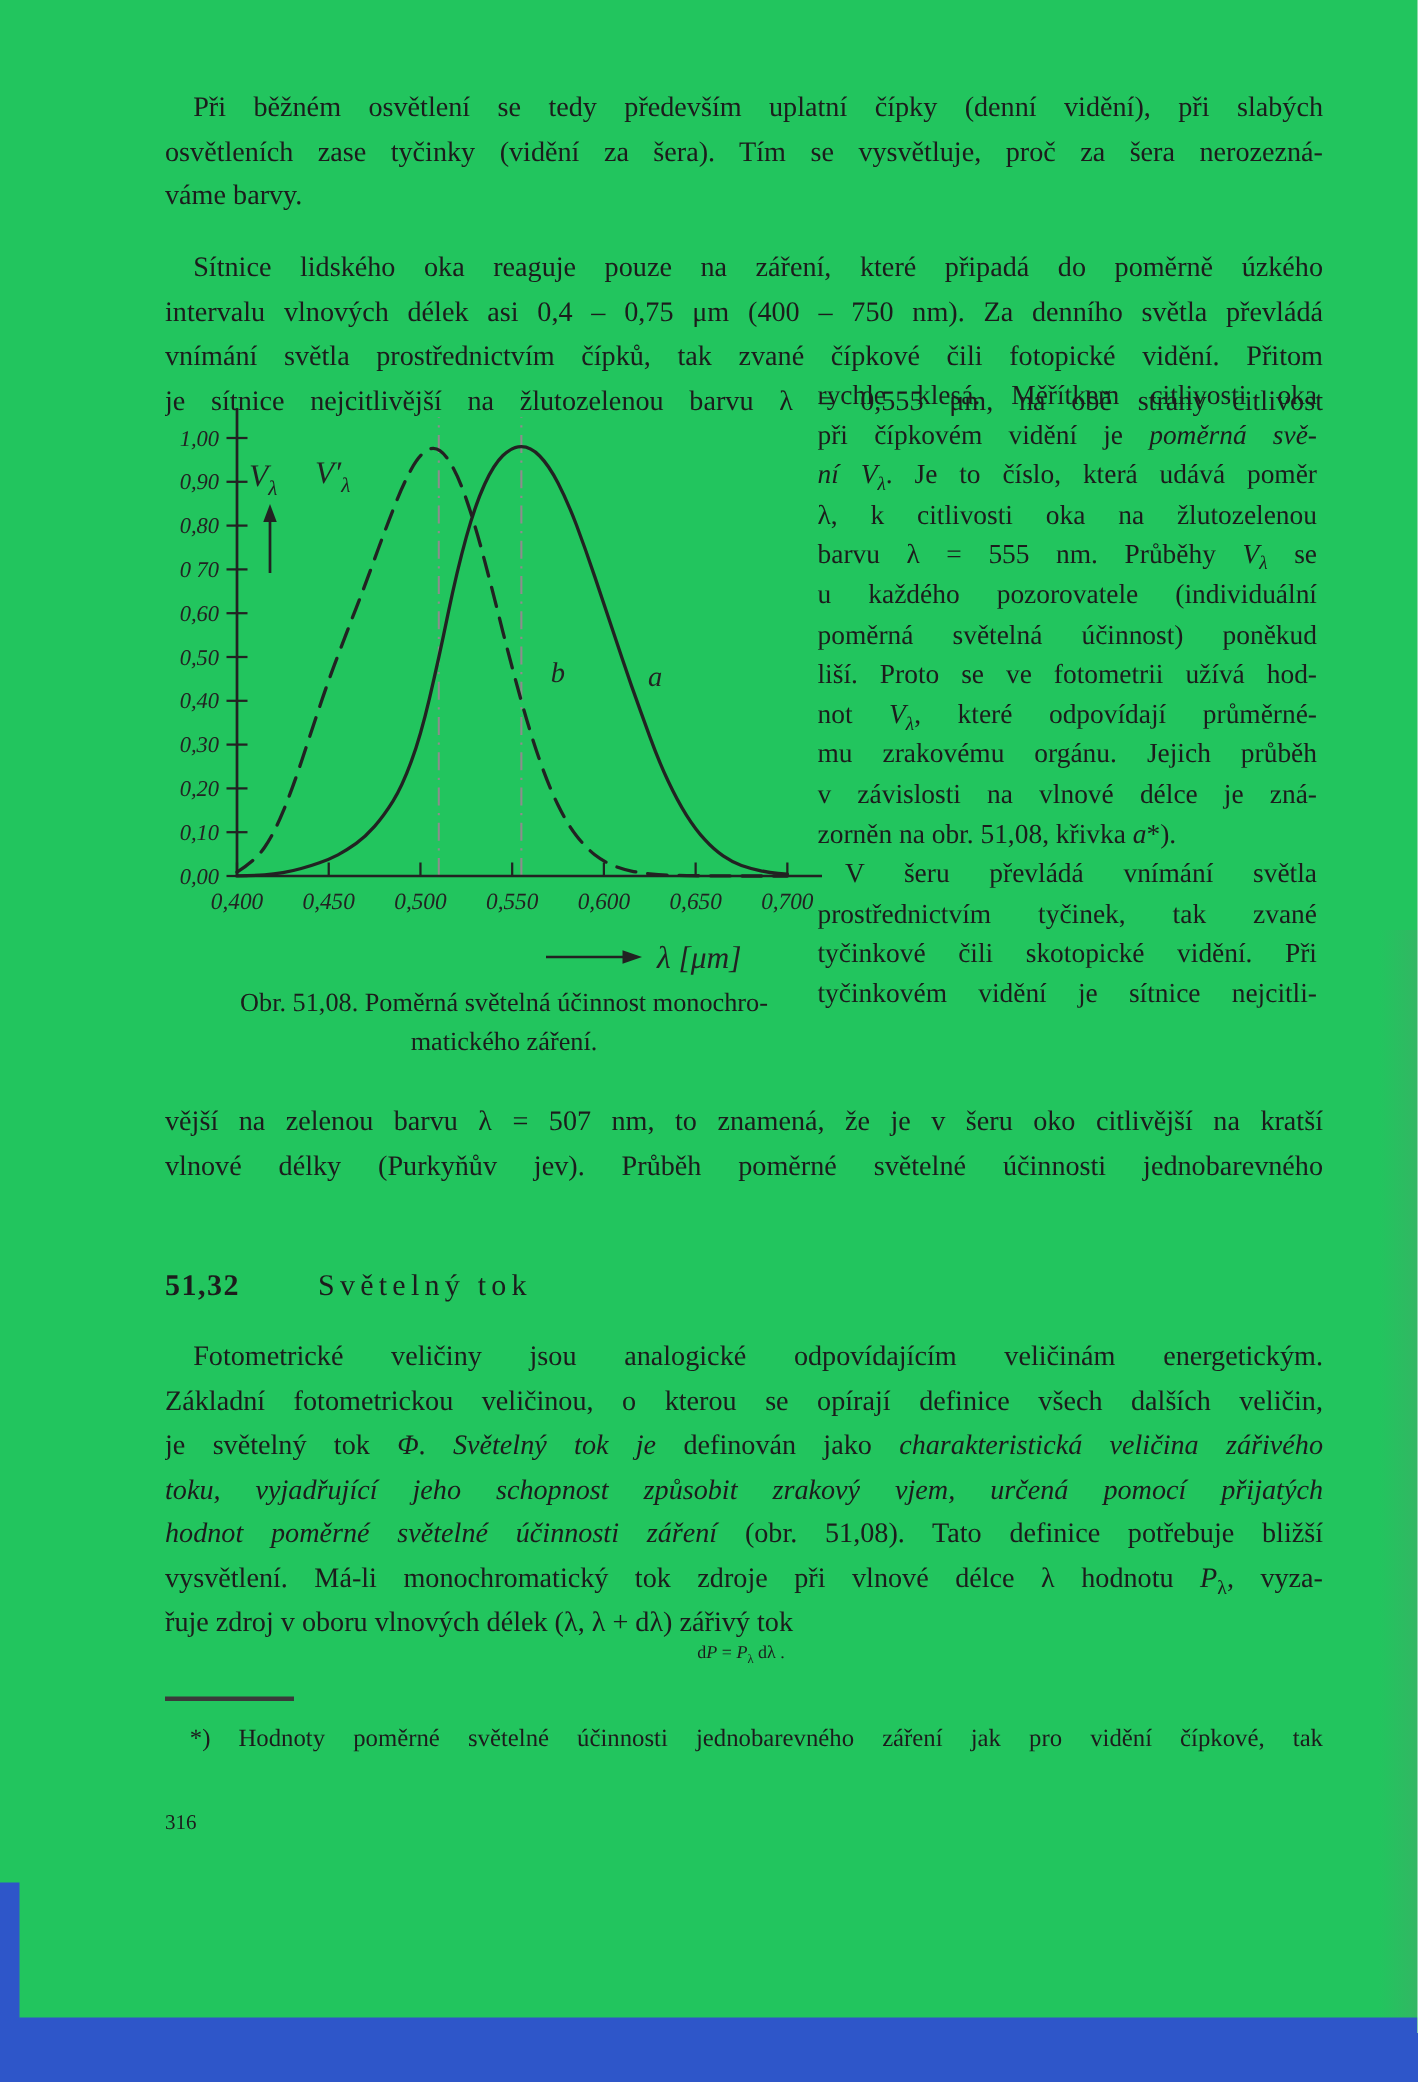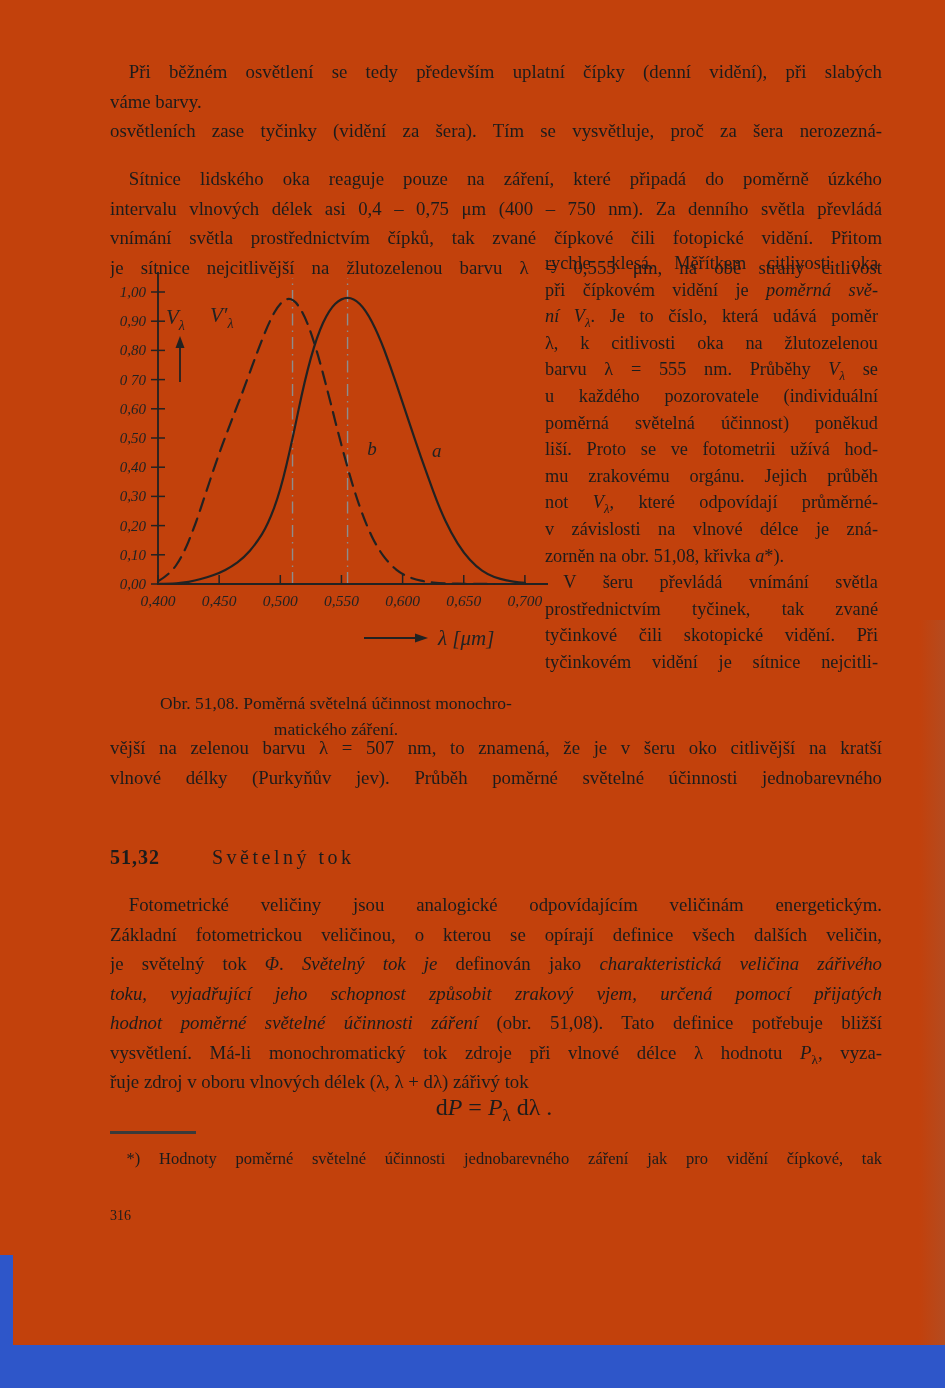--- a/index.html
+++ b/index.html
@@ -1,46 +1,46 @@
 <!DOCTYPE html>
 <html><head>
 <meta charset="utf-8">
 <style>
   html,body{margin:0;padding:0;background:#e8e8e8;}
-  #page{position:relative;width:945px;height:1388px;background:#c2410c;overflow:hidden;
+  #page{position:relative;width:945px;height:1388px;background:#22c55e;overflow:hidden;
         font-family:"Liberation Serif","DejaVu Serif",serif;color:#1c1c1c;}
   .block{position:absolute;}
   .line{text-align:justify;text-align-last:justify;white-space:normal;overflow:hidden;}
   .line.end{text-align-last:left;}
   .body-text .line{font-size:18.8px;line-height:29.5px;height:29.5px;}
   .col-text .line{font-size:18.3px;line-height:26.6px;height:26.6px;}
   .caption .line{font-size:17.5px;line-height:26px;height:26px;text-align:center;text-align-last:center;}
   .footnote .line{font-size:16.5px;line-height:26.5px;height:26.5px;}
   sub{font-size:70%;line-height:0;}
   #heading{top:846px;left:110px;width:768px;font-size:20px;}
   #heading .num{font-weight:bold;letter-spacing:1px;}
   #heading .ttl{margin-left:52px;letter-spacing:3.5px;}
-  #formula{top:1094px;left:110px;width:768px;text-align:center;font-size:24px;}
+  #formula{top:1094px;left:110px;width:768px;text-align:center;font-size:12px;}
   #footnote-rule{top:1131px;left:110px;width:86px;height:3px;background:#3a3a3a;}
   #page-number{top:1208px;left:110px;font-size:14px;}
   #band-bottom{left:0;top:1345px;width:945px;height:43px;}
   #band-left{left:0;top:1255px;width:13px;height:92px;}
   #edge-shadow{right:0;top:620px;width:26px;height:725px;
       background:linear-gradient(to right,rgba(120,120,120,0),rgba(120,120,120,.18));}
   svg text{font-family:"Liberation Serif","DejaVu Serif",serif;}
 </style>
 </head>
 <body>
 
 <div id="page">
 
   <div class="block body-text" id="p1" style="top:57px;left:110px;width:772px;">
       <div class="line"> Při běžném osvětlení se tedy především uplatní čípky (denní vidění), při slabých</div>
+      <div class="line">osvětleních zase tyčinky (vidění za šera). Tím se vysvětluje, proč za šera nerozezná-</div>
       <div class="line end">váme barvy.</div>
-      <div class="line">osvětleních zase tyčinky (vidění za šera). Tím se vysvětluje, proč za šera nerozezná-</div>
     </div>
 
   <div class="block body-text" id="p2i" style="top:164px;left:110px;width:772px;">
       <div class="line"> Sítnice lidského oka reaguje pouze na záření, které připadá do poměrně úzkého</div>
       <div class="line">intervalu vlnových délek asi 0,4 – 0,75 μm (400 – 750 nm). Za denního světla převládá</div>
       <div class="line">vnímání světla prostřednictvím čípků, tak zvané čípkové čili fotopické vidění. Přitom</div>
       <div class="line">je sítnice nejcitlivější na žlutozelenou barvu λ = 0,555 μm, na obě strany citlivost</div>
     </div>
 
   <div class="block" id="figure" style="top:262px;left:116px;width:444px;height:392px;">
@@ -91,36 +91,36 @@
         <text x="50" y="62" font-size="21" font-style="italic" fill="#222"><tspan>V</tspan><tspan dy="6" font-size="14">λ</tspan></text>
         <text x="94" y="60" font-size="21" font-style="italic" fill="#222"><tspan>V′</tspan><tspan dy="6" font-size="14">λ</tspan></text>
         <line x1="64" y1="120" x2="64" y2="80" stroke="#222" stroke-width="1.8"></line>
         <path d="M 64 74 L 59.5 86 L 68.5 86 Z" fill="#222"></path>
         <line x1="248" y1="376" x2="304" y2="376" stroke="#222" stroke-width="1.8"></line>
         <path d="M 312 376 L 299 371.5 L 299 380.5 Z" fill="#222"></path>
         <text x="322" y="383" font-size="21" font-style="italic" fill="#222">λ [μm]</text>
       </svg>
   </div>
 
-  <div class="block caption" style="top:655px;left:118px;width:436px;margin-top:35px;">
+  <div class="block caption" style="top:655px;left:118px;width:436px;">
       <div class="line">Obr. 51,08. Poměrná světelná účinnost monochro-</div>
       <div class="line">matického záření.</div>
     </div>
 
   <div class="block col-text" style="top:250px;left:545px;width:333px;">
       <div class="line">rychle klesá. Měřítkem citlivosti oka</div>
       <div class="line">při čípkovém vidění je <i>poměrná svě-</i></div>
       <div class="line"><i>ní V<sub>λ</sub></i>. Je to číslo, která udává poměr</div>
       <div class="line">λ, k citlivosti oka na žlutozelenou</div>
       <div class="line">barvu λ = 555 nm. Průběhy <i>V<sub>λ</sub></i> se</div>
       <div class="line">u každého pozorovatele (individuální</div>
       <div class="line">poměrná světelná účinnost) poněkud</div>
       <div class="line">liší. Proto se ve fotometrii užívá hod-</div>
+      <div class="line">not <i>V<sub>λ</sub></i>, které odpovídají průměrné-</div>
       <div class="line">mu zrakovému orgánu. Jejich průběh</div>
-      <div class="line">not <i>V<sub>λ</sub></i>, které odpovídají průměrné-</div>
       <div class="line">v závislosti na vlnové délce je zná-</div>
       <div class="line end">zorněn na obr. 51,08, křivka <i>a</i>*).</div>
       <div class="line"> V šeru převládá vnímání světla</div>
       <div class="line">prostřednictvím tyčinek, tak zvané</div>
       <div class="line">tyčinkové čili skotopické vidění. Při</div>
       <div class="line">tyčinkovém vidění je sítnice nejcitli-</div>
     </div>
 
   <div class="block body-text" style="top:733px;left:110px;width:772px;">
       <div class="line">vější na zelenou barvu λ = 507 nm, to znamená, že je v šeru oko citlivější na kratší</div>

